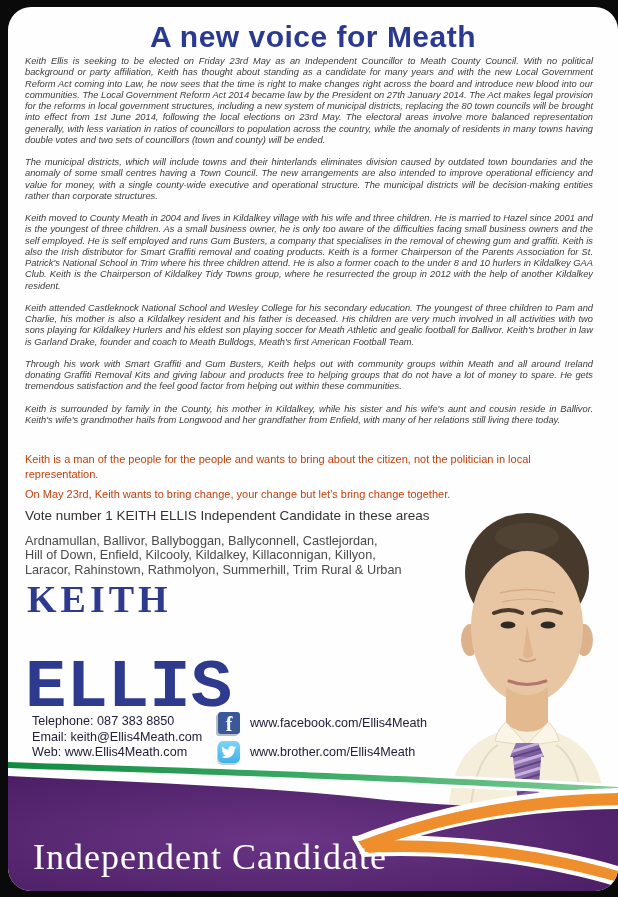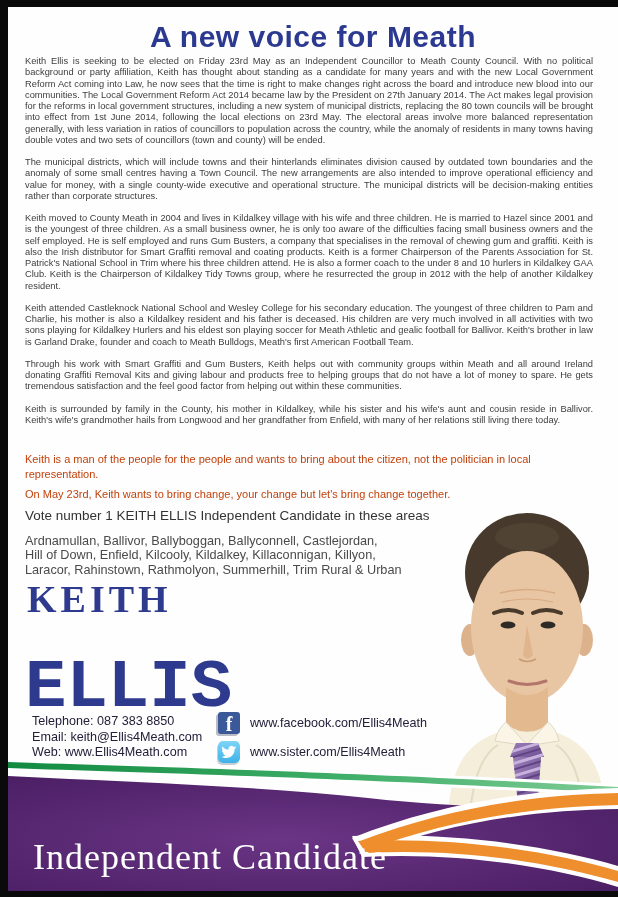--- a/index.html
+++ b/index.html
@@ -1,25 +1,25 @@
 <!DOCTYPE html>
 <html><head>
 <meta charset="utf-8">
 <style>
   html,body{margin:0;padding:0;background:#555;}
   .page{position:relative;width:618px;height:897px;background:#0a0a0a;margin:0 auto;
         font-family:"Liberation Sans",sans-serif;overflow:hidden;}
-  .sheet{position:absolute;left:8px;top:7px;width:610px;height:884px;background:#fefefe;overflow:hidden;}
+  .sheet{position:absolute;left:8px;top:7px;width:610px;height:884px;background:#fefefe;overflow:hidden;border-radius:23px;}
 
   .title{position:absolute;top:13px;left:0;width:100%;text-align:center;
          color:#2b3990;font-size:30px;font-weight:bold;letter-spacing:0.5px;margin:0;}
 
   .body-copy{position:absolute;top:49px;left:17px;width:568px;
              font-size:9.3px;line-height:11.25px;text-align:justify;color:#3c3c3c;}
-  .body-copy p{margin:0 0 11px 0;}
+  .body-copy p{margin:0 0 11px 0;font-style:italic;}
 
   .emphasis{position:absolute;top:445px;left:17px;width:572px;
             font-size:11px;line-height:15.3px;color:#c2410c;}
   .emphasis p{margin:0;}
   .emphasis p + p{margin-top:4px;}
 
   .vote-line{position:absolute;top:501px;left:17px;font-size:13.5px;color:#333;}
 
   .areas{position:absolute;top:527px;left:17px;font-size:12.7px;line-height:14.4px;color:#4a4a4a;}
 
@@ -139,21 +139,21 @@
     <div class="social-row social-fb">
       <div class="fb-icon">f</div>
       <span>www.facebook.com/Ellis4Meath</span>
     </div>
     <div class="social-row social-tw">
       <div class="tw-icon">
         <svg width="16" height="14" viewBox="0 0 20 16" aria-hidden="true">
           <path fill="#ffffff" d="M19,2.2 C18.3,2.5 17.6,2.7 16.8,2.8 C17.6,2.3 18.2,1.6 18.5,0.7 C17.7,1.1 16.9,1.4 16,1.6 C15.3,0.8 14.3,0.3 13.2,0.3 C11.1,0.3 9.4,2 9.4,4.1 C9.4,4.4 9.4,4.7 9.5,5 C6.3,4.8 3.5,3.3 1.6,1 C1.3,1.6 1.1,2.3 1.1,3 C1.1,4.3 1.8,5.5 2.8,6.2 C2.2,6.2 1.6,6 1.1,5.7 L1.1,5.8 C1.1,7.6 2.4,9.2 4.1,9.5 C3.8,9.6 3.4,9.7 3.1,9.7 C2.9,9.7 2.6,9.6 2.4,9.6 C2.9,11.1 4.3,12.2 6,12.2 C4.7,13.2 3.1,13.8 1.4,13.8 C1.1,13.8 0.8,13.8 0.5,13.8 C2.1,14.9 4.1,15.5 6.2,15.5 C13.2,15.5 17,9.8 17,4.8 L17,4.3 C17.8,3.7 18.5,3 19,2.2 Z"></path>
         </svg>
       </div>
-      <span>www.sister.com/Ellis4Meath</span>
+      <span>www.brother.com/Ellis4Meath</span>
     </div>
 
     <svg class="banner" viewBox="0 0 610 141" preserveAspectRatio="none" aria-hidden="true">
       <defs>
         <linearGradient id="gGrad" x1="0" y1="0" x2="1" y2="0">
           <stop offset="0" stop-color="#118a40"></stop>
             <stop offset="0.55" stop-color="#3fae68"></stop>
             <stop offset="1" stop-color="#7ecb96"></stop>
         </linearGradient>
         <radialGradient id="pGrad" cx="0.45" cy="0.55" r="0.85">

